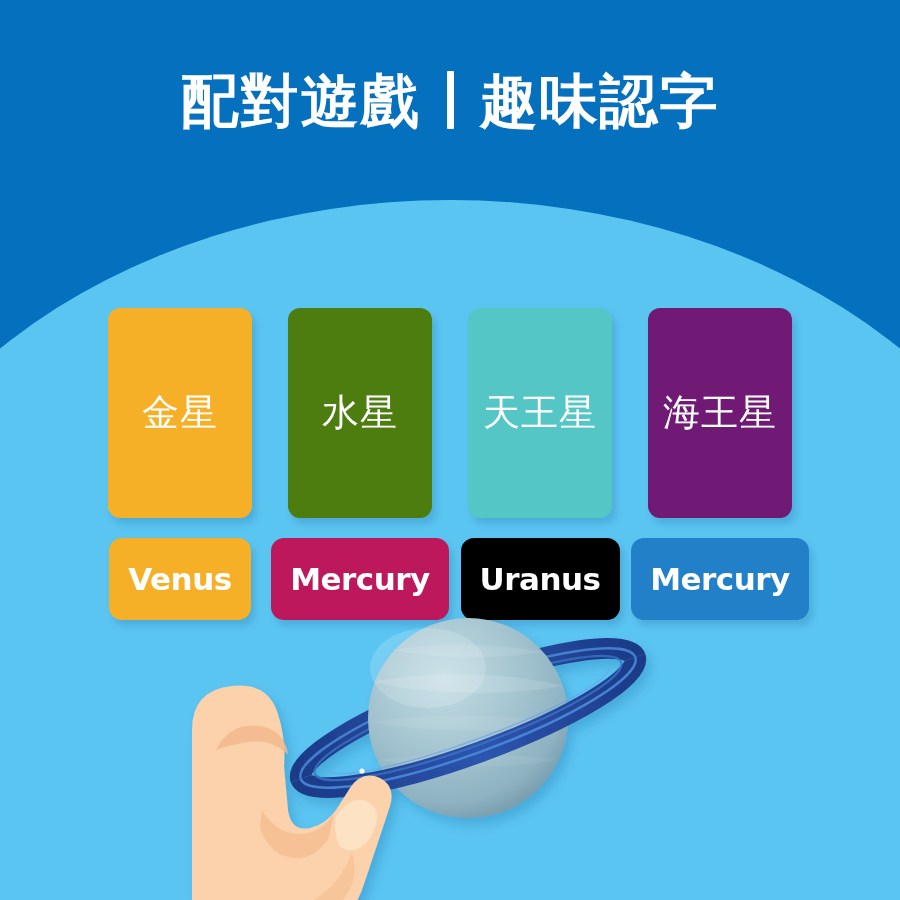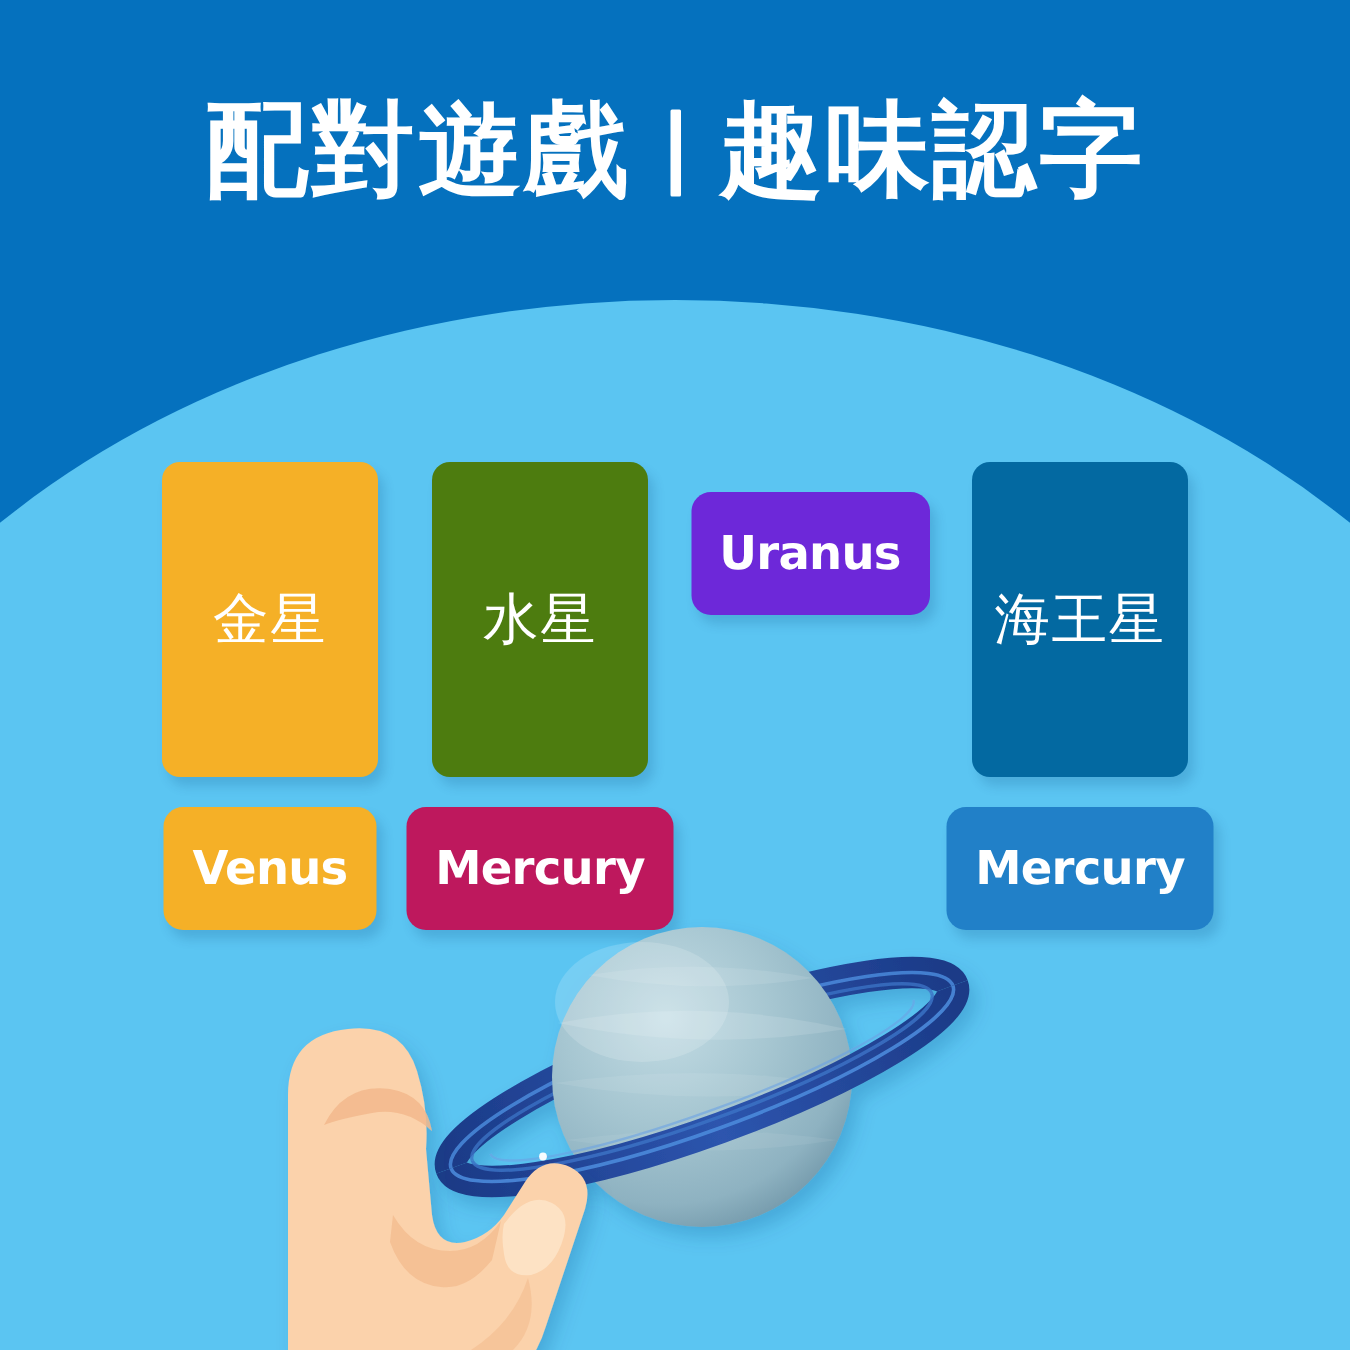--- a/index.html
+++ b/index.html
@@ -39,21 +39,21 @@
     left: 0;
     width: 900px;
     height: 200px;
     display: flex;
     align-items: center;
     justify-content: center;
     z-index: 5;
   }
   .title-text {
     color: #ffffff;
-    font-size: 69px;
+    font-size: 58px;
     font-weight: 700;
     letter-spacing: 2px;
     line-height: 1;
     white-space: nowrap;
     font-family: "DejaVu Sans", "Liberation Sans", sans-serif;
   }
   .title-divider {
     display: inline-block;
     width: 7px;
     height: 58px;
@@ -155,27 +155,30 @@
     <div class="card-col">
       <div class="card-big" id="big-1" style="background: #4d7c0f;">
         <span class="card-cn">水星</span>
       </div>
       <div class="card-small" id="small-1" style="background: #be185d;">
         <span class="card-en">Mercury</span>
       </div>
     </div>
 
     <div class="card-col">
-      <div class="card-small" id="small-2" style="background: #6d28d9;">
+      <div class="card-big" id="big-2" style="background: rgb(85, 198, 198);">
+        <span class="card-cn">天王星</span>
+      </div>
+      <div class="card-small" id="small-2" style="background: #000000;">
         <span class="card-en">Uranus</span>
       </div>
     </div>
 
     <div class="card-col">
-      <div class="card-big" id="big-3" style="background: #0369a1; text-align: center;">
+      <div class="card-big" id="big-3" style="background: #701a75; text-align: center;">
         <span class="card-cn">海王星</span>
       </div>
       <div class="card-small" id="small-3" style="background: rgb(33, 128, 200);">
         <span class="card-en">Mercury</span>
       </div>
     </div>
 
   </div>
 
   <div class="illustration">

